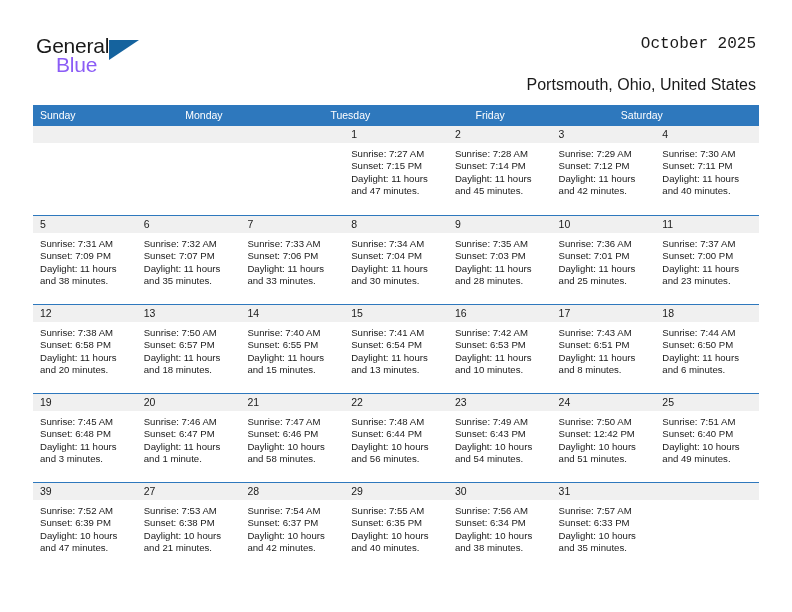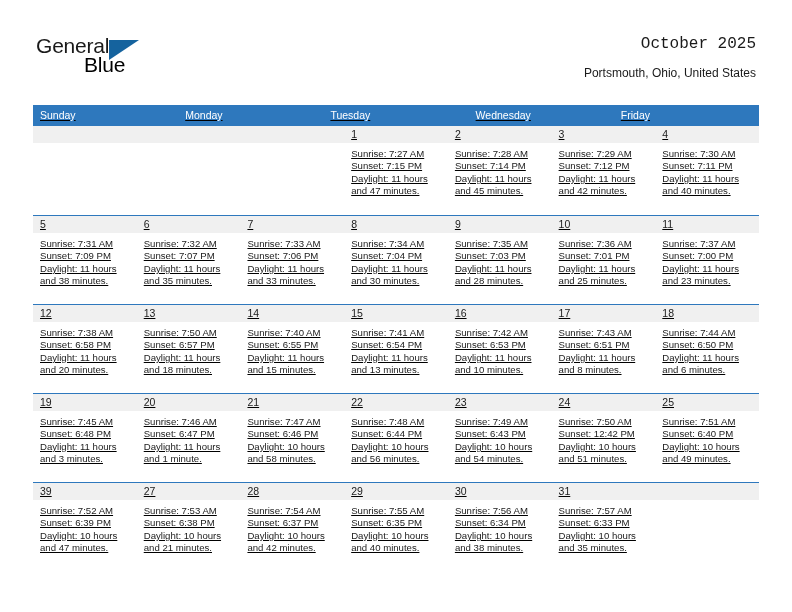--- a/index.html
+++ b/index.html
@@ -35,24 +35,24 @@
     position: absolute;
     left: 0; top: 0;
     font-size: 21px;
     letter-spacing: -0.2px;
     color: #1a1a1a;
     font-family: "Liberation Sans", sans-serif;
     line-height: 24px;
   }
   .logo-blue {
     position: absolute;
-    left: 48px; top: 19px;
+    left: 20px; top: 19px;
     font-size: 21px;
     letter-spacing: -0.2px;
-    color: #000000;
+    color: #8b5cf6;
     line-height: 24px;
   }
   .logo-tri {
     position: absolute;
     left: 73px; top: 6px;
     width: 0; height: 0;
     border-left: 30px solid #15639e;
     border-bottom: 20px solid transparent;
   }
 
@@ -64,34 +64,33 @@
   }
   .cal-title {
     font-size: 16px;
     font-weight: normal;
     color: #1a1a1a;
     line-height: 32px;
     white-space: nowrap;
     font-family: Liberation Mono, monospace;
   }
   .cal-location {
-    margin-top: 4px;
-    font-size: 12px;
+    margin-top: 16px;
+    font-size: 16px;
     color: #1a1a1a;
     line-height: 18px;
     white-space: nowrap;
   }
 
   
   .calendar {
     position: absolute;
     left: 33px;
     top: 105px;
     width: 726px;
-    text-decoration: underline;
   }
   .dow-row {
     display: flex;
     background: #2e78bd;
     height: 21px;
   }
   .dow {
     flex: 1 1 0;
     color: #ffffff;
     font-size: 10.5px;
@@ -152,22 +151,22 @@
     </div>
 
   </div>
 
   <div class="calendar">
 
     <div class="dow-row">
       <div class="dow">Sunday</div>
       <div class="dow">Monday</div>
       <div class="dow">Tuesday</div>
-      <div class="dow">Wednesday</div>
       <div class="dow">Friday</div>
+      <div class="dow">Saturday</div>
     </div>
 
     <div id="weeks-container">
         <div class="week">
           <div class="cell empty">
             <span class="datenum"></span>
           </div>
           <div class="cell empty">
             <span class="datenum"></span>
           </div>

